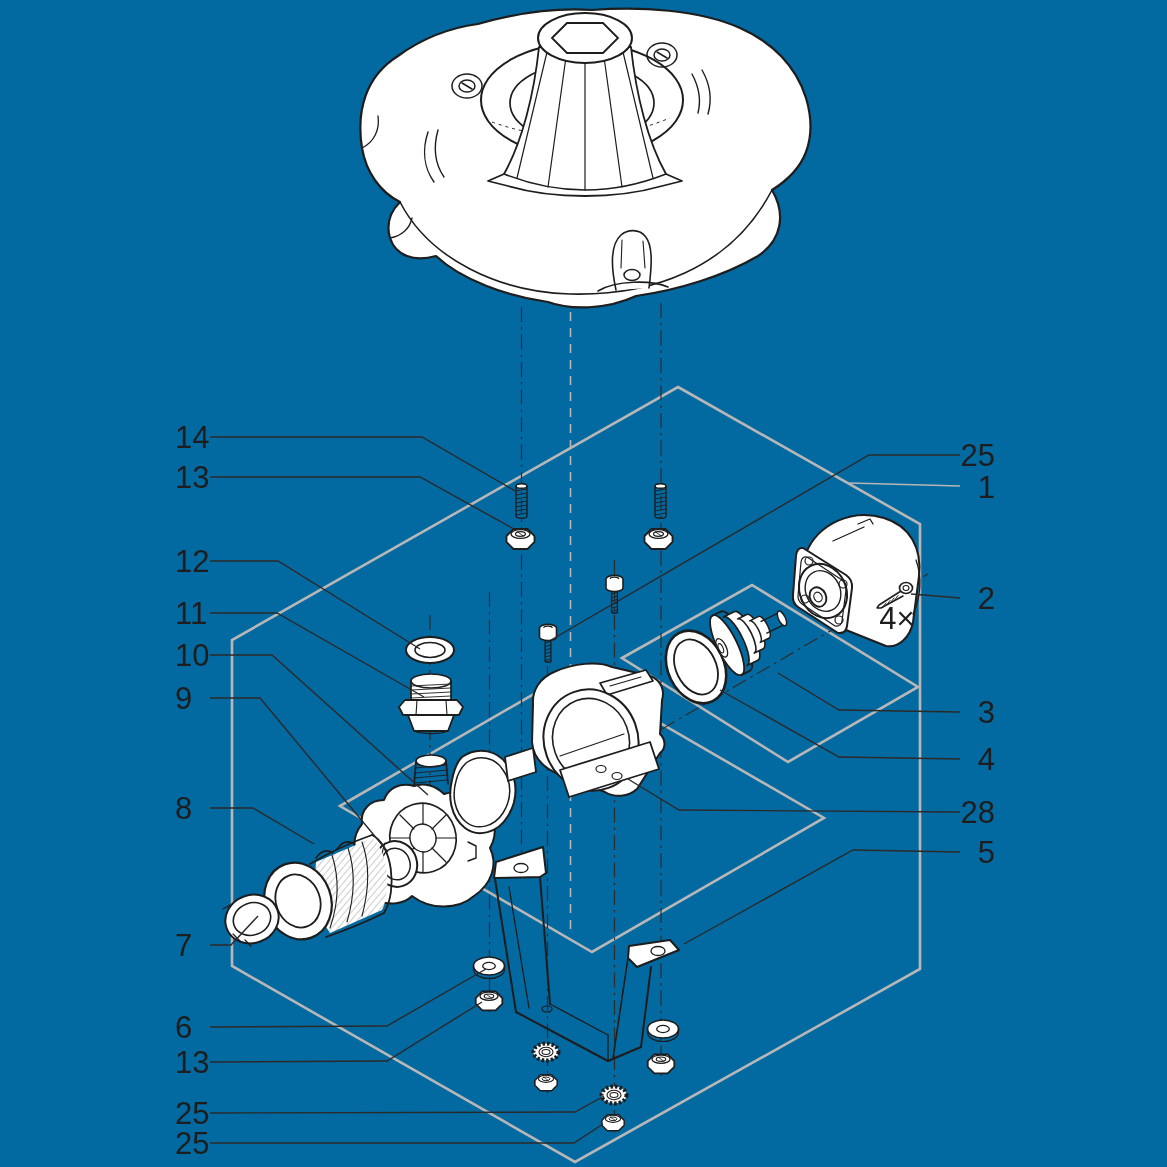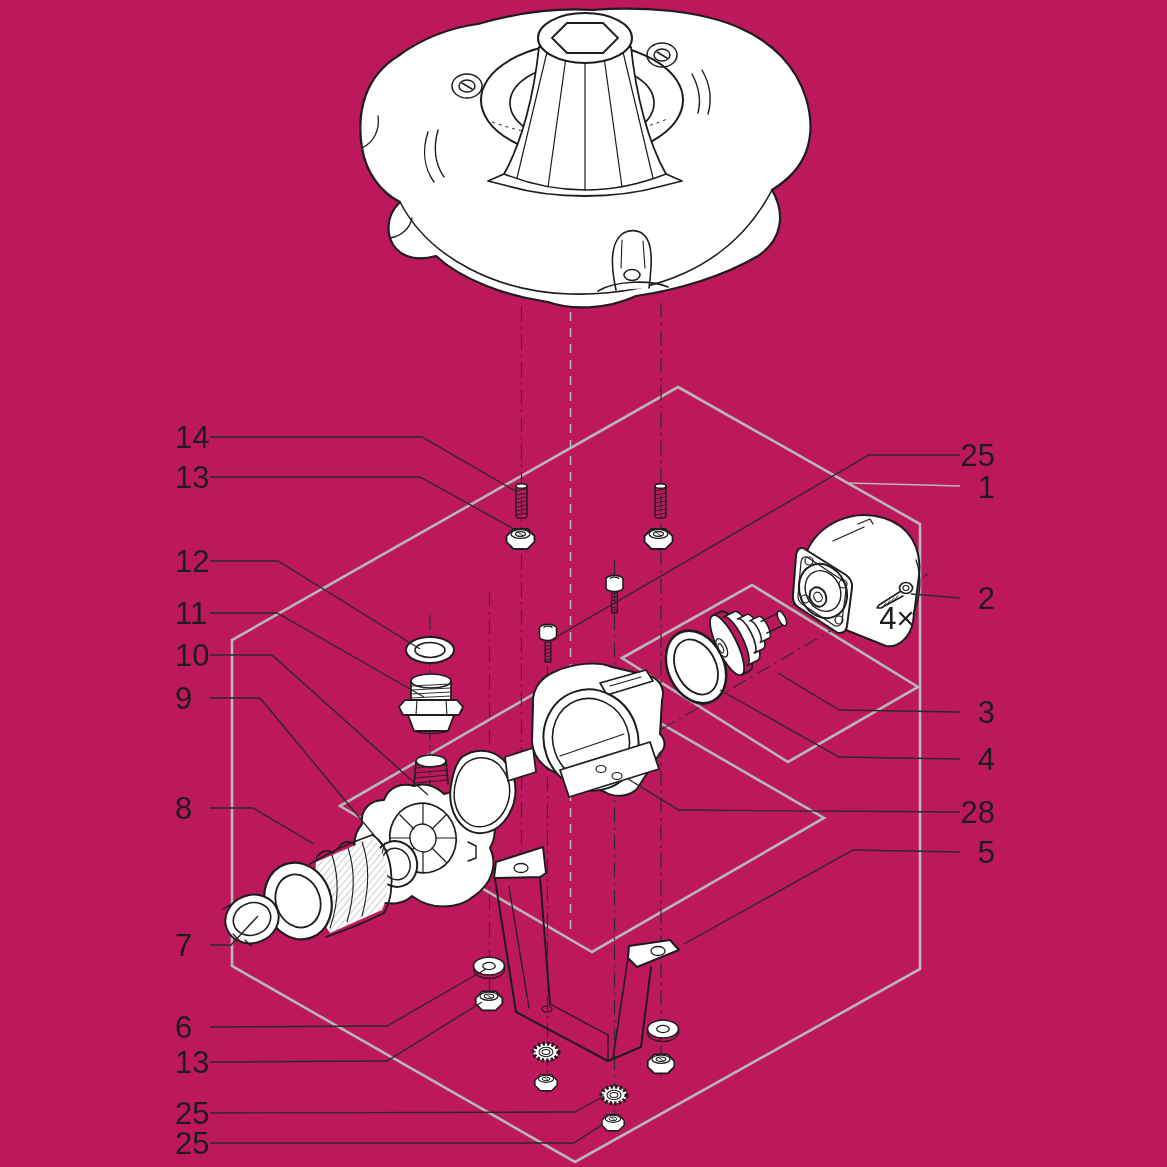--- a/index.html
+++ b/index.html
@@ -1,16 +1,16 @@
 <!DOCTYPE html>
 <html><head>
 <meta charset="utf-8">
 <style>
   html,body{margin:0;padding:0;background:#ffffff;}
-  #stage{position:relative;width:1167px;height:1167px;background:#be185d;overflow:hidden;}
+  #stage{position:relative;width:1167px;height:1167px;background:#0369a1;overflow:hidden;}
   svg{display:block;}
   .callout-label{
     font-family:"Liberation Sans","DejaVu Sans",sans-serif;
     font-size:31px;
     fill:#1d1d1d;
   }
   .qty-label{
     font-family:"Liberation Sans","DejaVu Sans",sans-serif;
     font-size:31px;
     fill:#1d1d1d;

